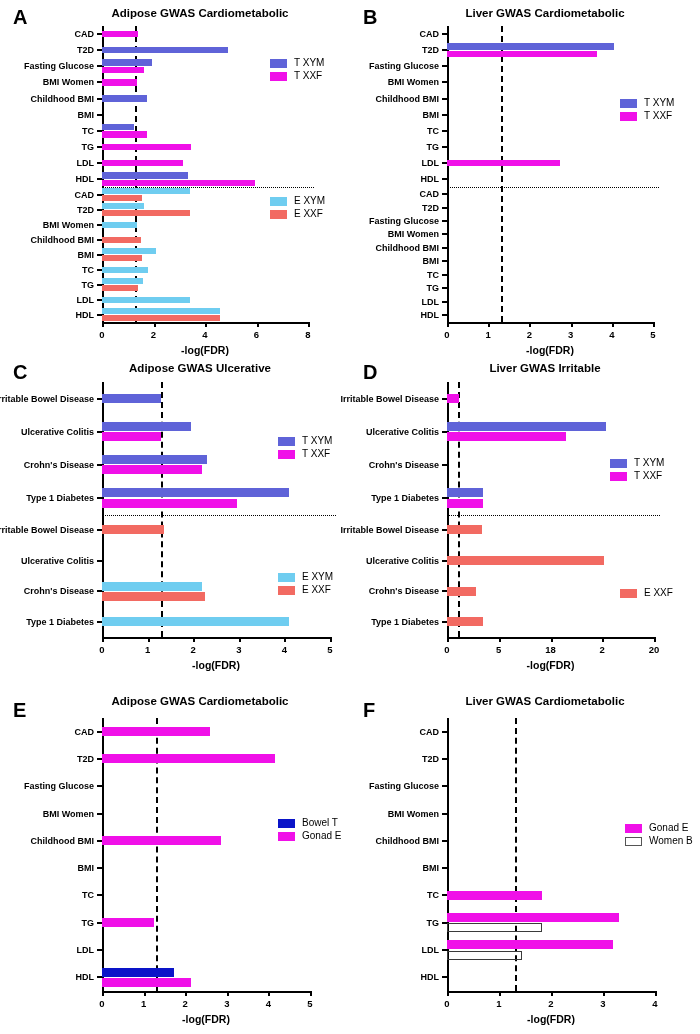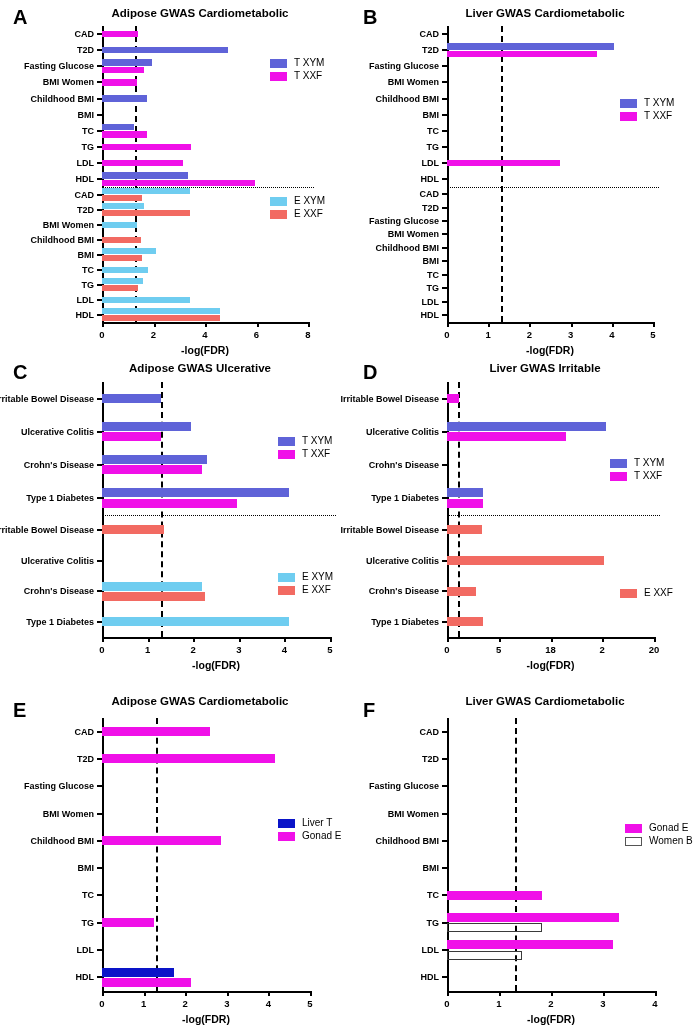--- a/index.html
+++ b/index.html
@@ -386,21 +386,21 @@
         <div class="ylab" style="top: 232.05px; right: 216px; width: 110px;">LDL</div>
         <div class="tickmark-y" style="top: 231.05px; left: -5px;"></div>
         <div class="ylab" style="top: 259.35px; right: 216px; width: 110px;">HDL</div>
         <div class="tickmark-y" style="top: 258.35px; left: -5px;"></div>
         <div class="bar" title="Gonad T HDL: 1.72" style="top: 249.75px; height: 9px; width: 71.552px; background: rgb(10, 20, 200);"></div>
         <div class="bar" title="Gonad E HDL: 2.15" style="top: 259.95px; height: 9px; width: 89.44px; background: rgb(240, 16, 232);"></div>
       </div>
       <div class="legend" style="left: 278px; top: 818px;">
         <div class="legend-row">
           <span class="legend-swatch" style="background: rgb(10, 20, 200);"></span>
-          <span class="legend-text">Liver T</span>
+          <span class="legend-text">Bowel T</span>
         </div>
         <div class="legend-row">
           <span class="legend-swatch" style="background: rgb(240, 16, 232);"></span>
           <span class="legend-text">Gonad E</span>
         </div>
       </div>
     </div>
     <div class="panel" style="left: 0px; top: 0px; width: 700px; height: 1034px;">
       <div class="panel-letter" style="left: 363px; top: 700px;">F</div>
       <div class="panel-title" style="left: 545px; top: 695px; transform: translateX(-50%);">Liver GWAS Cardiometabolic</div>

